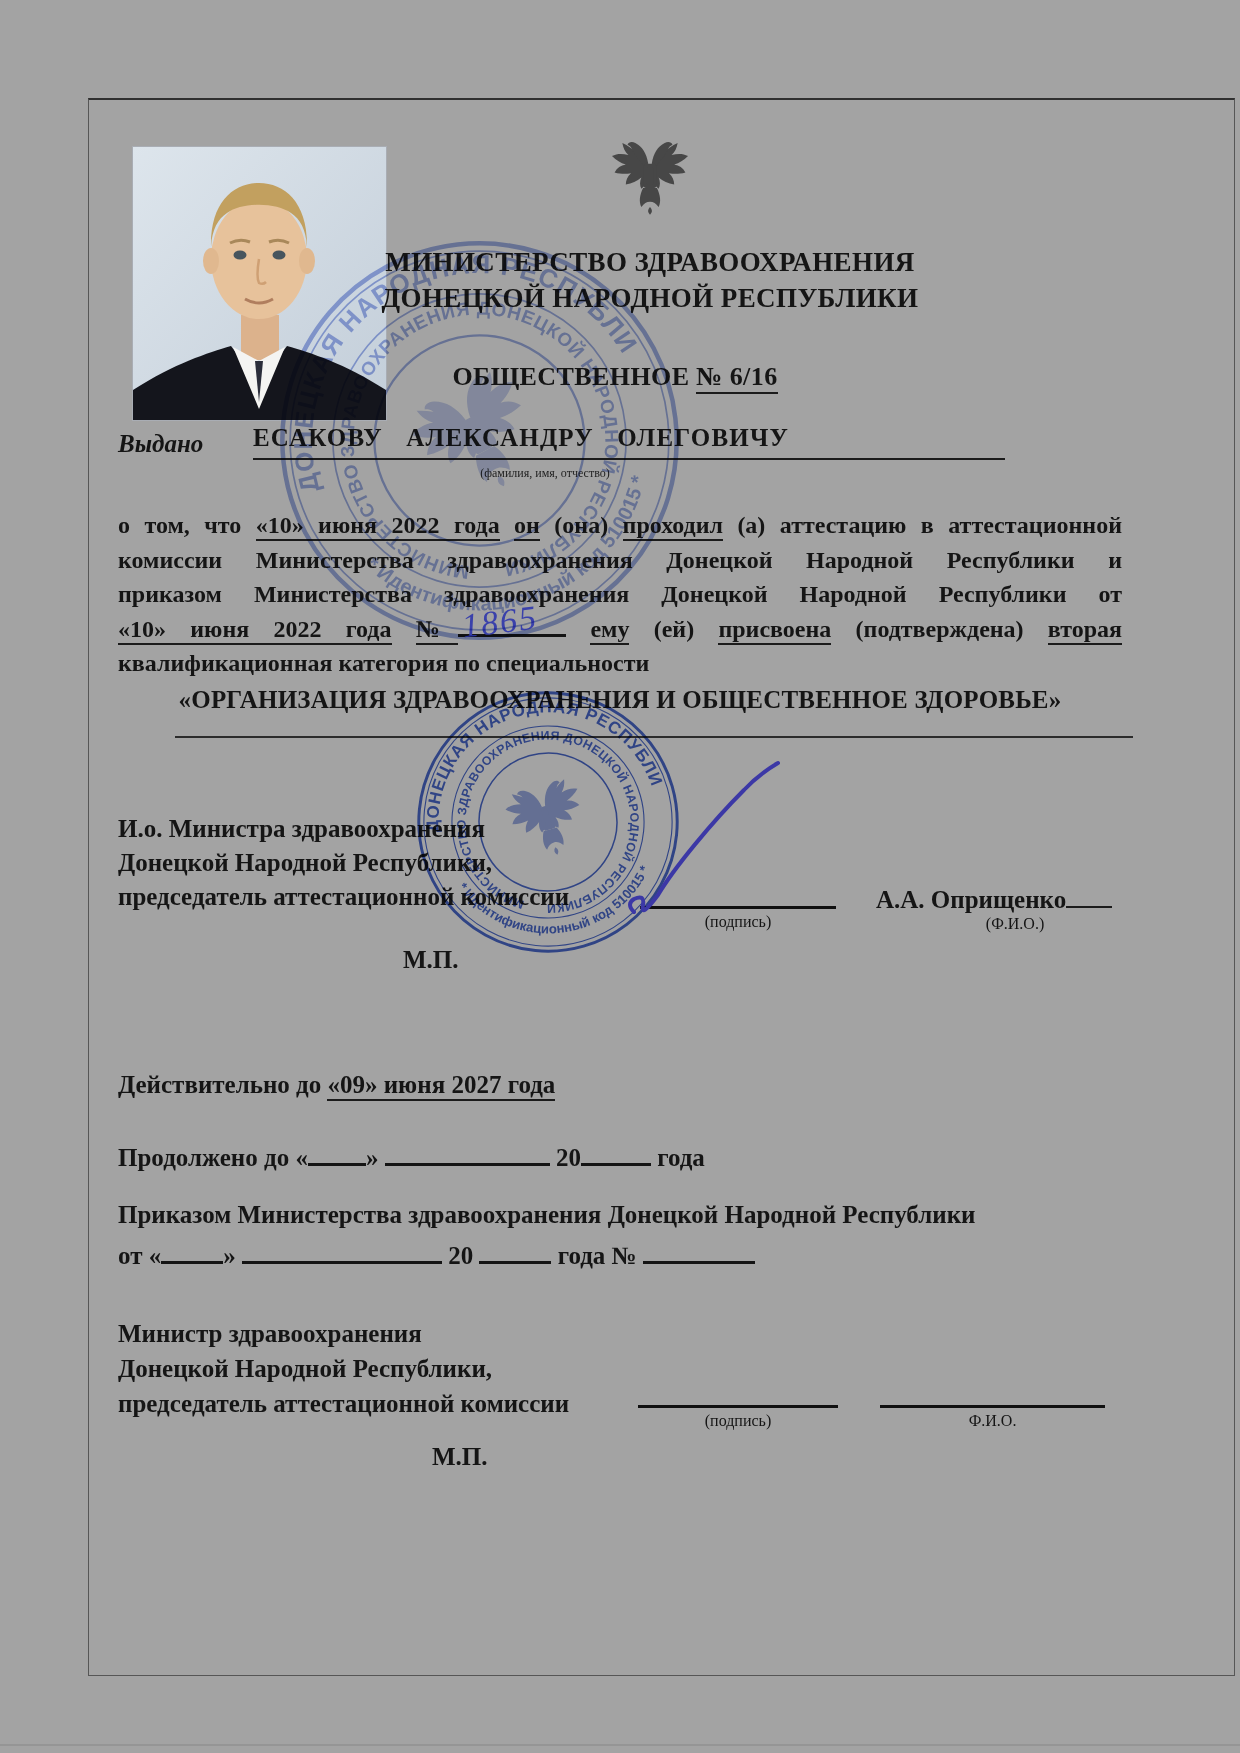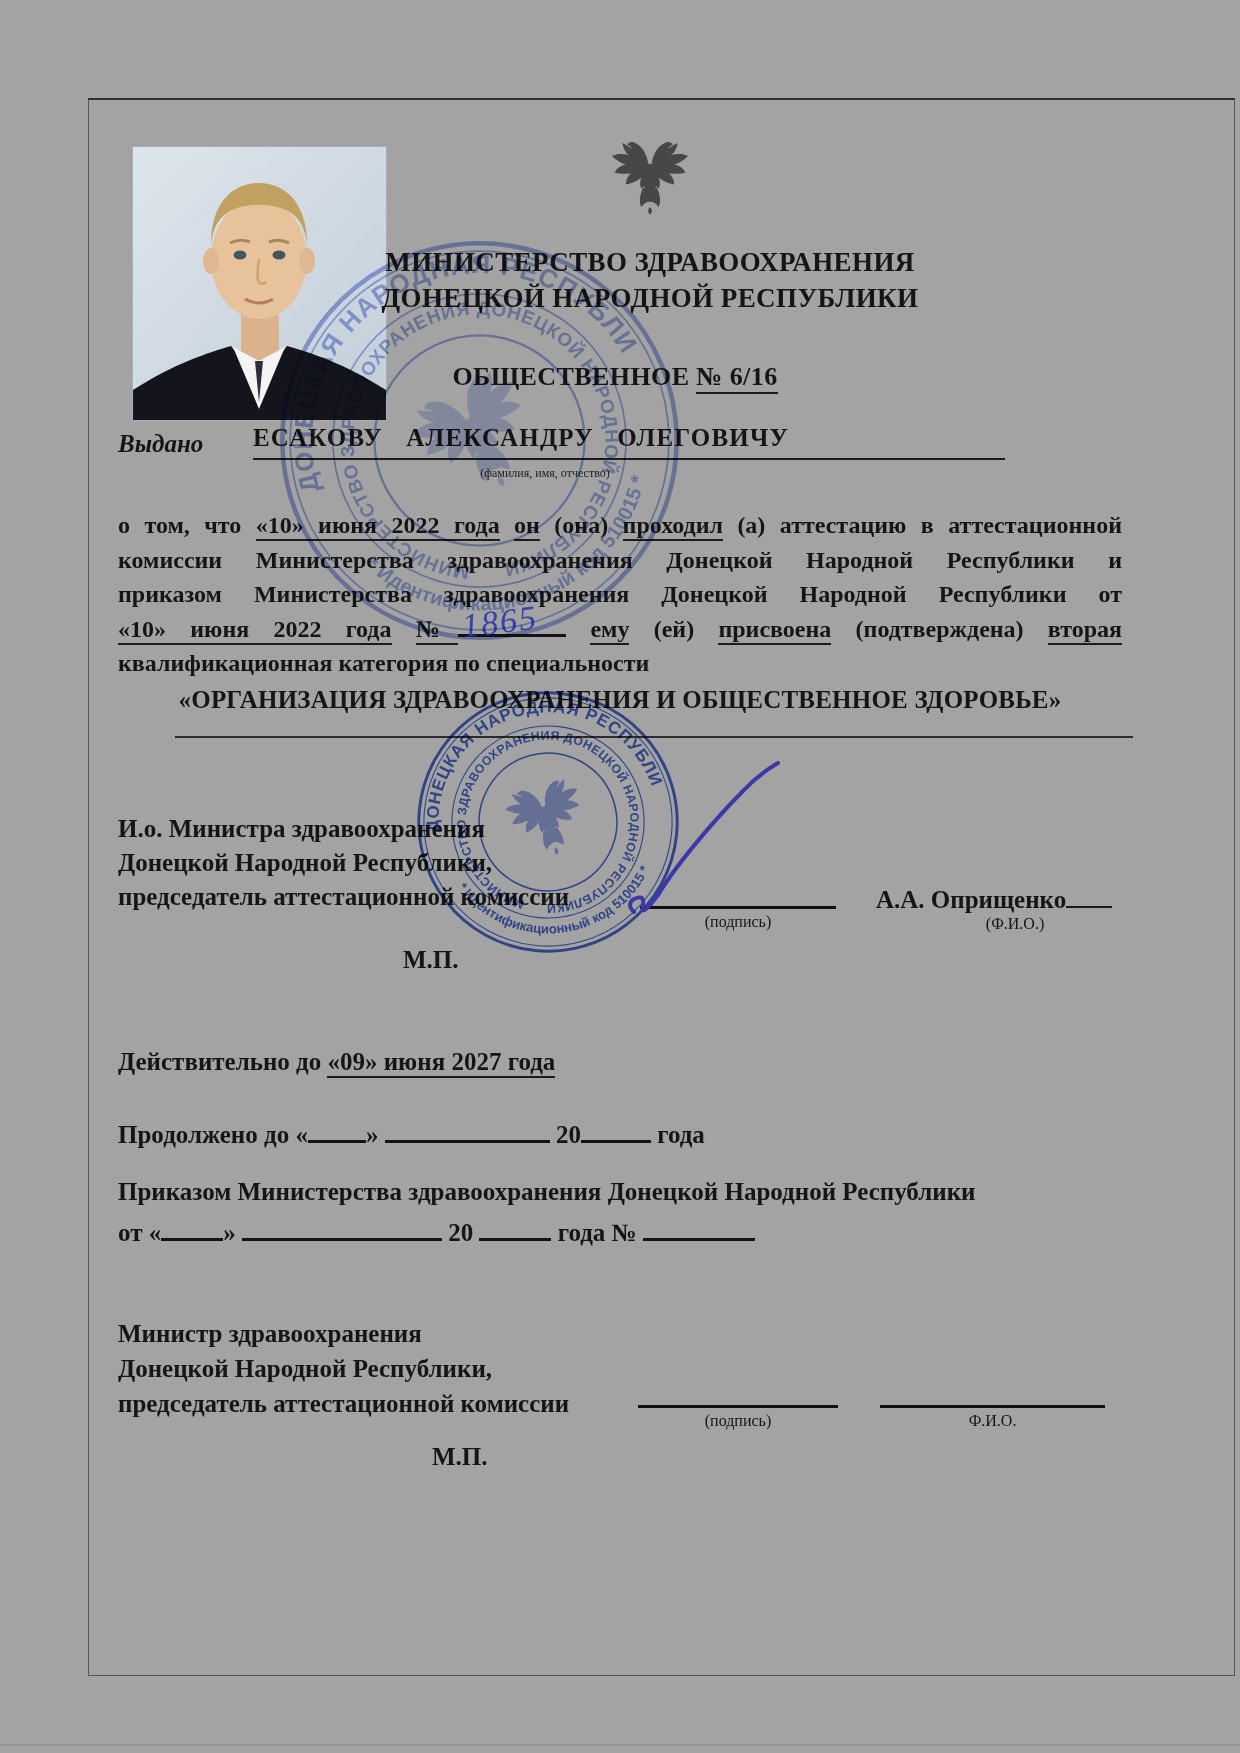--- a/index.html
+++ b/index.html
@@ -50,21 +50,21 @@
   .blockline { position:absolute; left:118px; font-size:25px; font-weight:700; }
 
   .sigline { position:absolute; border-bottom:3px solid #101010; height:2px; }
   .cap { position:absolute; text-align:center; font-size:16px; font-weight:400; }
 
   .fio-name { position:absolute; left:876px; top:883px; font-size:25px; font-weight:700; white-space:nowrap; }
   .tail { display:inline-block; width:46px; border-bottom:2.5px solid #1b1b1b; height:1em; vertical-align:baseline; }
 
   .mp { font-size:25px; font-weight:700; position:absolute; }
 
-  .inlineline { position:absolute; left:118px; font-size:25px; font-weight:700; white-space:nowrap; }
+  .inlineline { position:absolute; left:118px; font-size:25px; font-weight:700; white-space:nowrap;margin-top:23px; }
   .bl { display:inline-block; border-bottom:3px solid #141414; height:1em; vertical-align:baseline; }
 
   .stamp { position:absolute; mix-blend-mode:multiply; }
   .stamp text { font-family:"Liberation Sans", sans-serif; font-weight:700; }
   .stamp-upper { left:272px; top:233px; width:415px; height:415px; transform:rotate(-28deg); opacity:.45; }
   .stamp-lower { left:412px; top:686px; width:272px; height:272px; transform:rotate(-16deg); opacity:.85; }
   .signature { position:absolute; left:612px; top:750px; width:195px; height:175px; }
 </style>
 </head>
 <body>

